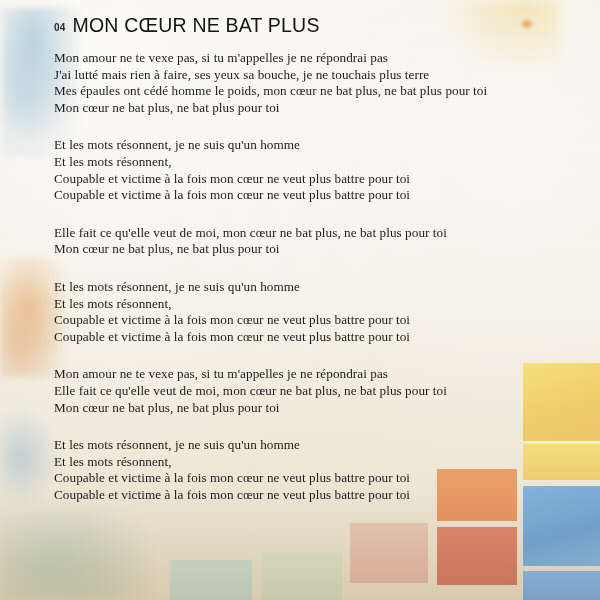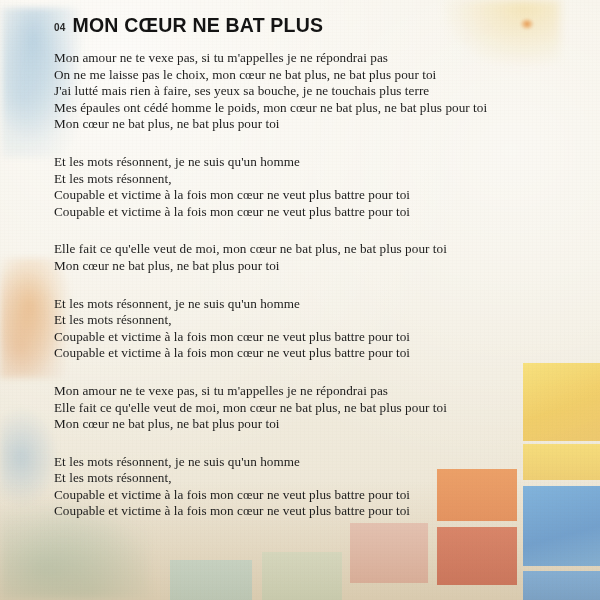--- a/index.html
+++ b/index.html
@@ -132,21 +132,21 @@
     font-size: 10px;
     font-weight: bold;
     color: #2b2b2b;
     letter-spacing: .2px;
     position: relative;
     top: -1px;
   }
   .song-title {
     font-family: "Liberation Sans", sans-serif;
     font-size: 19.5px;
-    font-weight: bold;
+    font-weight: normal;
     color: #141414;
     letter-spacing: .2px;
     white-space: nowrap;
   }
 
   #lyrics {
     position: absolute;
     left: 54px;
     top: 50px;
     width: 470px;
@@ -194,21 +194,20 @@
 
     <div class="title-row">
       <span class="track-num">04</span>
       <span class="song-title">MON CŒUR NE BAT PLUS</span>
     </div>
 
     <div id="lyrics">
 
       <div class="stanza stanza-1">
         <div class="line">Mon amour ne te vexe pas, si tu m'appelles je ne répondrai pas</div>
-        <div class="line">On ne me laisse pas le choix, mon cœur ne bat plus, ne bat plus pour toi</div>
         <div class="line">J'ai lutté mais rien à faire, ses yeux sa bouche, je ne touchais plus terre</div>
         <div class="line">Mes épaules ont cédé homme le poids, mon cœur ne bat plus, ne bat plus pour toi</div>
         <div class="line">Mon cœur ne bat plus, ne bat plus pour toi</div>
       </div>
 
       <div class="stanza stanza-2">
         <div class="line">Et les mots résonnent, je ne suis qu'un homme</div>
         <div class="line">Et les mots résonnent,</div>
         <div class="line">Coupable et victime à la fois mon cœur ne veut plus battre pour toi</div>
         <div class="line">Coupable et victime à la fois mon cœur ne veut plus battre pour toi</div>

